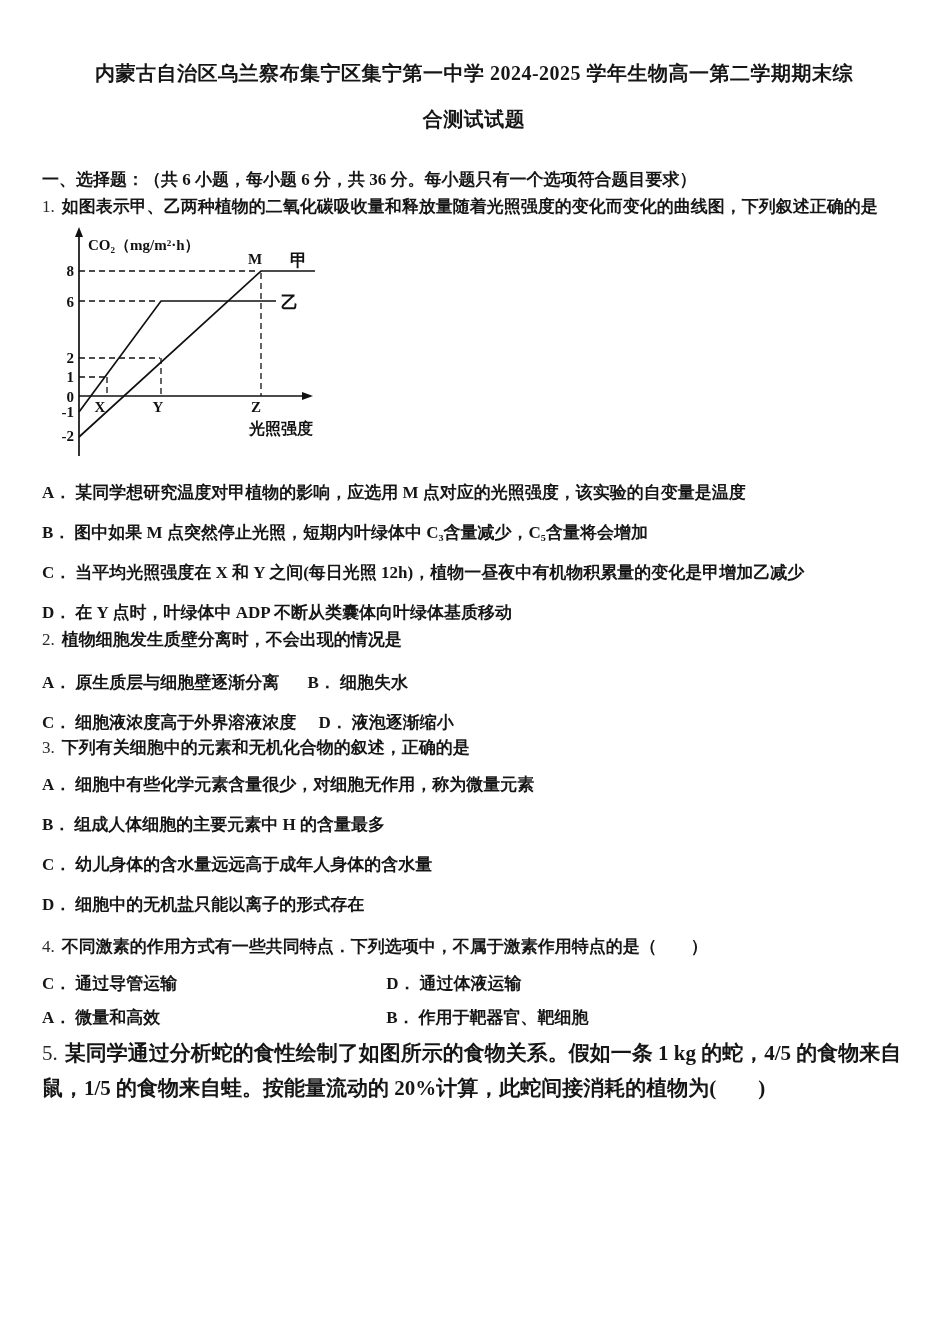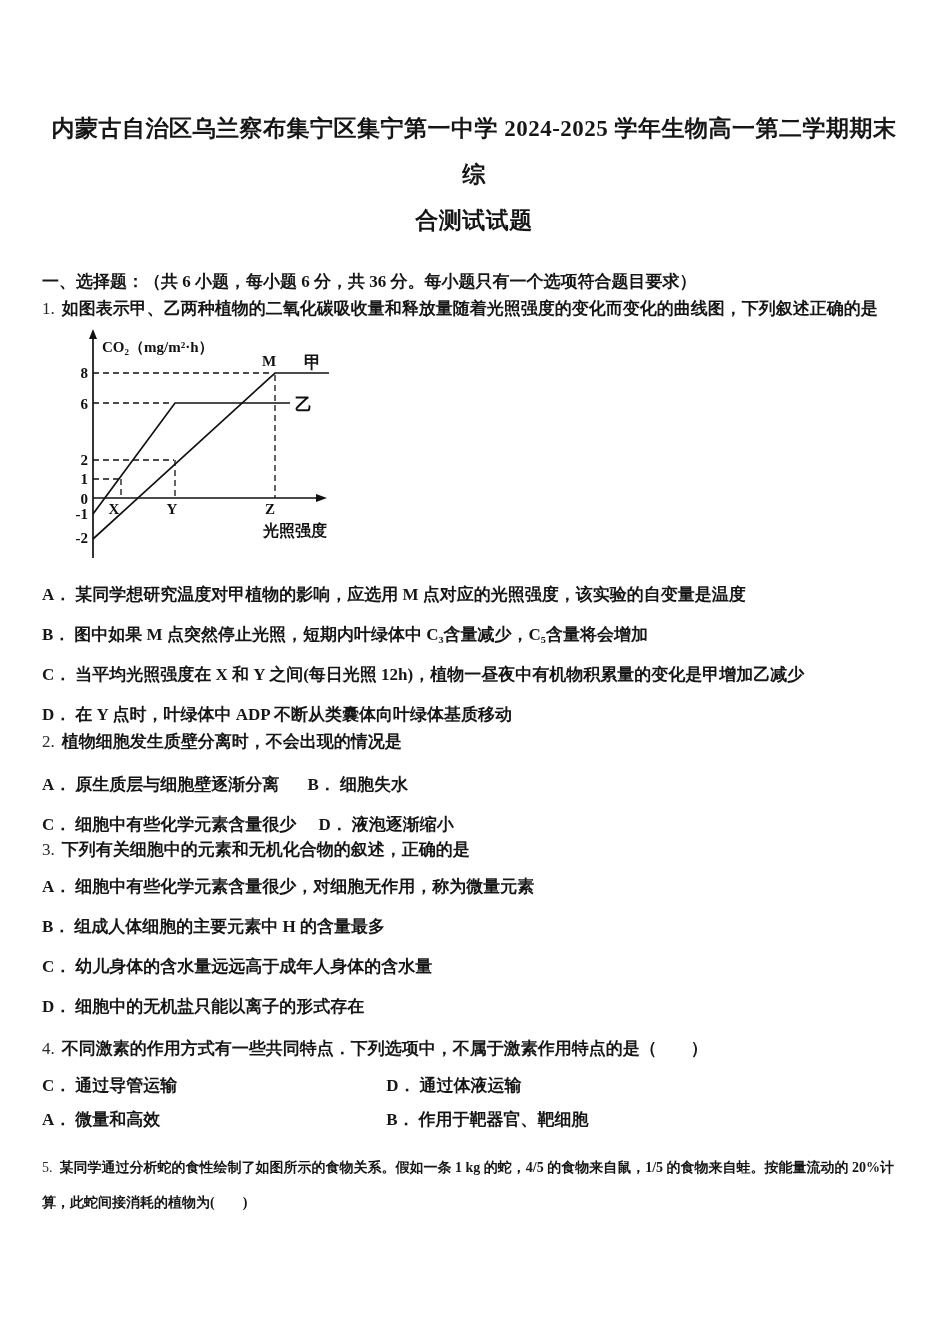--- a/index.html
+++ b/index.html
@@ -6,50 +6,50 @@
   html,body { background:#ffffff; }
   body {
     width:950px; height:1344px;
     color:#161616;
     font-family:"Liberation Serif","DejaVu Sans",sans-serif;
     overflow:hidden;
   }
   .doc { padding:0 44px 0 42px; }
 
   .title {
-    padding-top:106px;
-    font-size:23px; line-height:46px;
+    padding-top:50px;
+    font-size:20px; line-height:46px;
     font-weight:700; text-align:center;
     letter-spacing:0.5px;
   }
 
   .notice { margin-top:3px; font-size:17px; line-height:26.5px; font-weight:600; }
   .notice div { font-weight:600; }
 
   .section-head { margin-top:25px; font-size:17px; line-height:26px; font-weight:700; }
 
   .qhead { font-size:17px; line-height:27px; font-weight:600; }
   .q1head { margin-top:0px; }
 
   .qnum { font-weight:400; color:#2a2a2a; padding-right:7px; }
 
-  .figure-wrap { margin:6px 0 0 26px; width:305px; height:237px; }
+  .figure-wrap { margin:6px 0 0 12px; width:305px; height:237px; }
   svg text { fill:#111; font-family:"Liberation Serif","DejaVu Sans",sans-serif; }
 
   .opt { font-size:17px; line-height:20px; font-weight:600; margin-top:20px; }
   .opt-first { }
   .olabel { font-weight:700; padding-right:4px; }
   .mt8  { margin-top:3px; }
   .mt10 { margin-top:1px; }
   .mt14 { margin-top:14px; }
   .mt16 { margin-top:18px; }
   .opt-cell { display:inline-block; width:340px; }
   .gap24 { margin-left:24px; }
   .gap18 { margin-left:18px; }
-  .q5 { margin-top:20px; font-size:14px; line-height:35px; font-weight:600; }
+  .q5 { margin-top:8px; font-size:21px; line-height:35px; font-weight:600; }
 </style>
 </head>
 <body>
 
 <div class="doc">
 
   <div class="title">
     <div>内蒙古自治区乌兰察布集宁区集宁第一中学 2024-2025 学年生物高一第二学期期末综</div>
     <div>合测试试题</div>
   </div>
@@ -110,21 +110,21 @@
   <div class="opt"><span class="olabel">D．</span><span>在 Y 点时，叶绿体中 ADP 不断从类囊体向叶绿体基质移动</span></div>
 
   <div class="qhead mt8">
     <span class="qnum">2.</span><span>植物细胞发生质壁分离时，不会出现的情况是</span>
   </div>
   <div class="opt">
     <span><span class="olabel">A．</span><span>原生质层与细胞壁逐渐分离</span></span>
     <span class="gap24"><span class="olabel">B．</span><span>细胞失水</span></span>
   </div>
   <div class="opt">
-    <span><span class="olabel">C．</span><span>细胞中有些化学元素含量很少</span></span>
+    <span><span class="olabel">C．</span><span>细胞液浓度高于外界溶液浓度</span></span>
     <span class="gap18"><span class="olabel">D．</span><span>液泡逐渐缩小</span></span>
   </div>
 
   <div class="qhead mt10">
     <span class="qnum">3.</span><span>下列有关细胞中的元素和无机化合物的叙述，正确的是</span>
   </div>
   <div class="opt mt14"><span class="olabel">A．</span><span>细胞中有些化学元素含量很少，对细胞无作用，称为微量元素</span></div>
   <div class="opt"><span class="olabel">B．</span><span>组成人体细胞的主要元素中 H 的含量最多</span></div>
   <div class="opt"><span class="olabel">C．</span><span>幼儿身体的含水量远远高于成年人身体的含水量</span></div>
   <div class="opt"><span class="olabel">D．</span><span>细胞中的无机盐只能以离子的形式存在</span></div>

